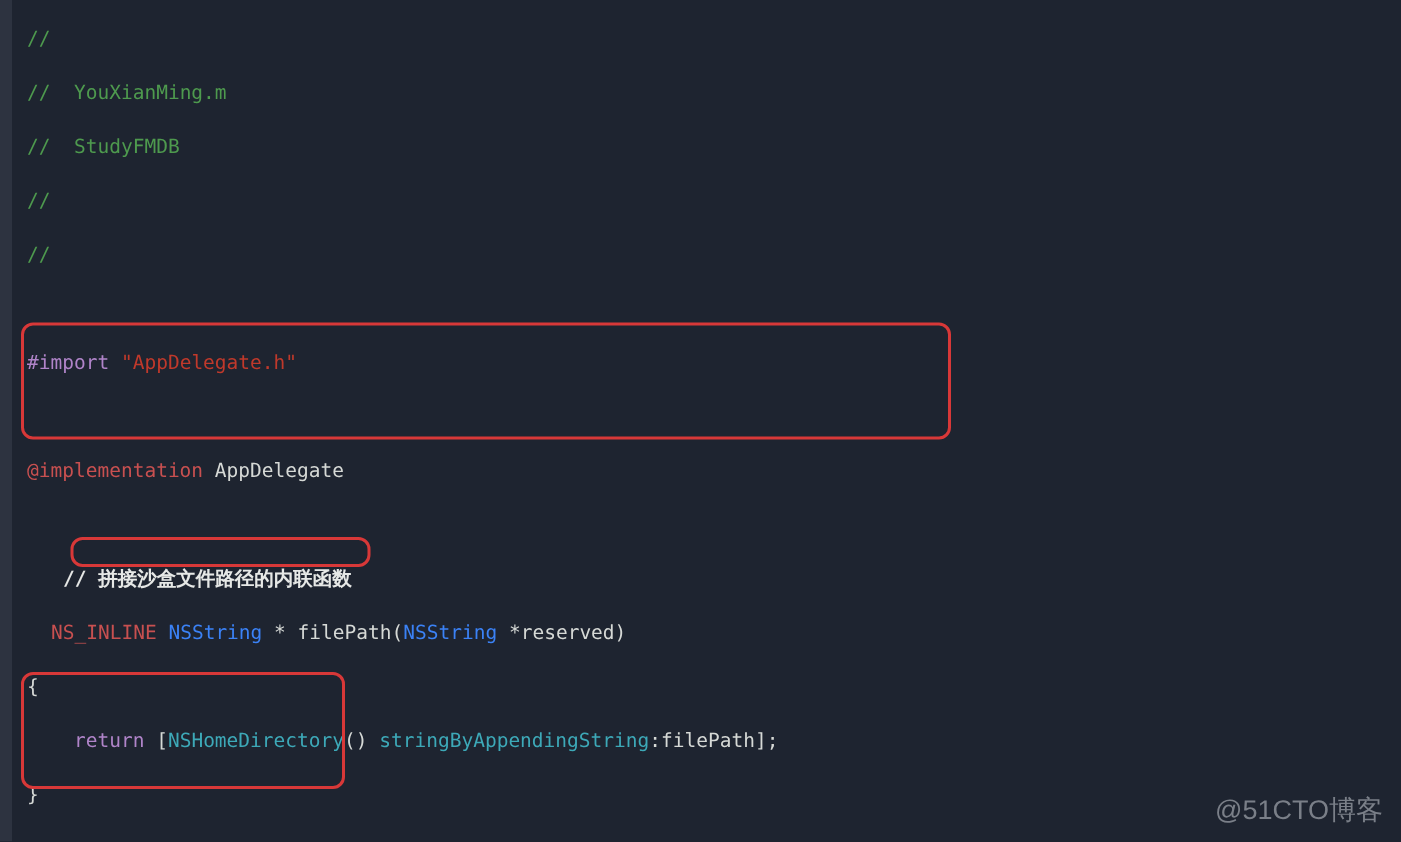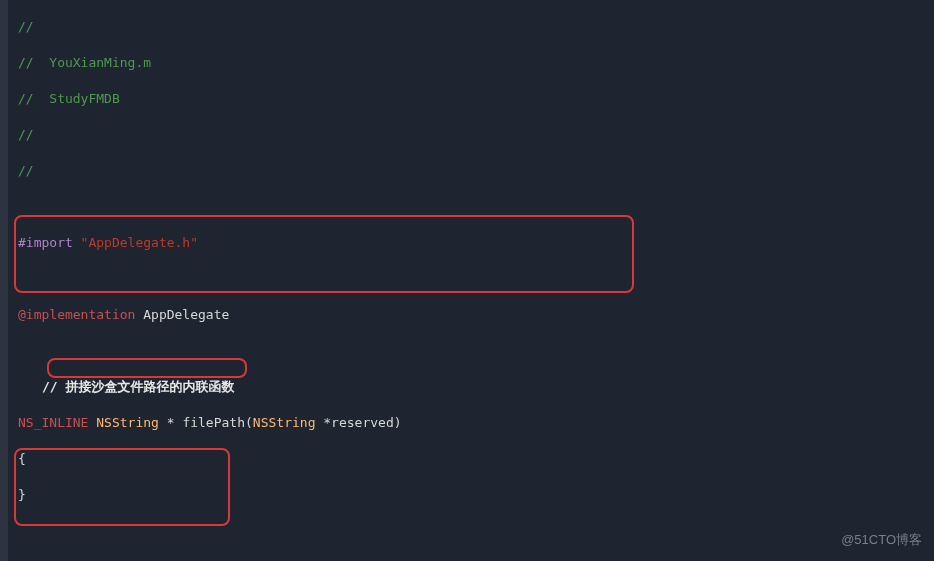--- a/index.html
+++ b/index.html
@@ -24,39 +24,39 @@
       left: 0; top: 0; bottom: 0;
       width: 8px;
       background: #2d3340;
     }
     .line { position: relative; padding-left: 8px; }
     .cmt { color: #4e9a4e; }
     .str { color: #c0392b; }
     .kw  { color: #b084c9; }
     .kw2 { color: #c85050; }
     .dir { color: #b084c9; }
-    .type2 { color: #fdba74; text-align: center; }
+    .type2 { color: #3b82f6; text-align: center; }
     .fn  { color: #3da9b8; }
     .id  { color: #d6d9d6; }
-    .macro { color: #c85050; }
+    .macro { color: #c85050; margin-left: 16px; }
     .boxed {
       position: absolute;
       border: 2px solid #d83838;
       border-radius: 8px;
       pointer-events: none;
     }
     .box1 { left: 14px; top: 215px; width: 620px; height: 78px; }
     .box2 { left: 47px; top: 358px; width: 200px; height: 20px; }
     .box3 { left: 14px; top: 448px; width: 216px; height: 78px; }
     .watermark {
       position: absolute;
       right: 12px;
       bottom: 12px;
       color: #7a7f88;
-      font-size: 13px;
+      font-size: 18px;
       font-family: sans-serif;
     }
     .cmt-white { color: #e6e8e6; font-weight: bold; margin-left: 24px; }
   </style>
 </head>
 <body>
 
 <div class="gutter-stripe"></div>
 
 <div class="editor">
@@ -66,20 +66,21 @@
 <div class="line"><span class="cmt">//</span></div>
 <div class="line"><span class="cmt">//</span></div>
 <div class="line">&nbsp;</div>
 <div class="line"><span class="dir">#import</span><span class="str"> "AppDelegate.h"</span></div>
 <div class="line">&nbsp;</div>
 <div class="line"><span class="kw2">@implementation</span><span class="id"> AppDelegate</span></div>
 <div class="line">&nbsp;</div>
 <div class="line"><span class="cmt-white">// 拼接沙盒文件路径的内联函数</span></div>
 <div class="line"><span class="macro">NS_INLINE</span><span class="type2"> NSString</span><span class="id"> * </span><span class="id">filePath</span><span class="id">(</span><span class="type2">NSString</span><span class="id"> *reserved)</span></div>
 <div class="line"><span class="id">{</span></div>
+<div class="line"><span>    </span><span class="kw">return</span><span class="id"> [</span><span class="fn">NSHomeDirectory</span><span class="id">() </span><span class="fn">stringByAppendingString</span><span class="id">:filePath];</span></div>
 <div class="line"><span class="id">}</span></div>
 
 
 
 
 
 
 
 
 

